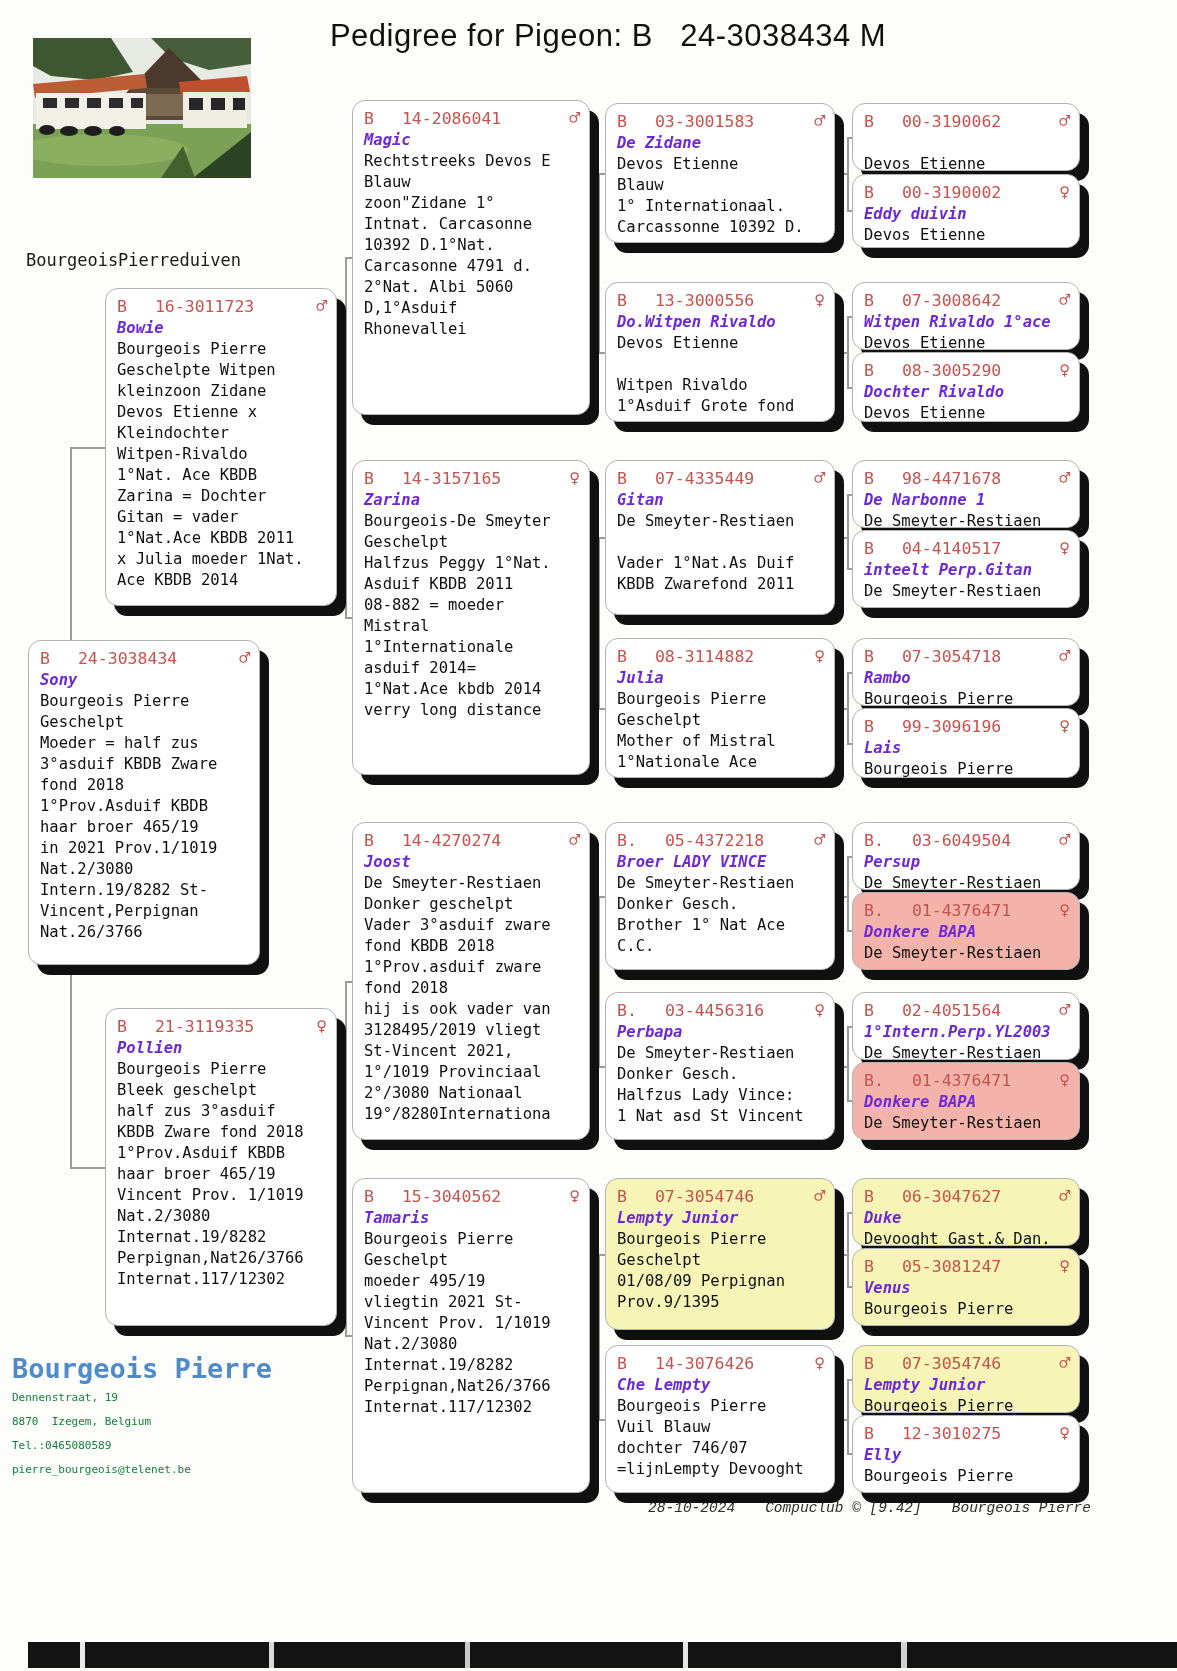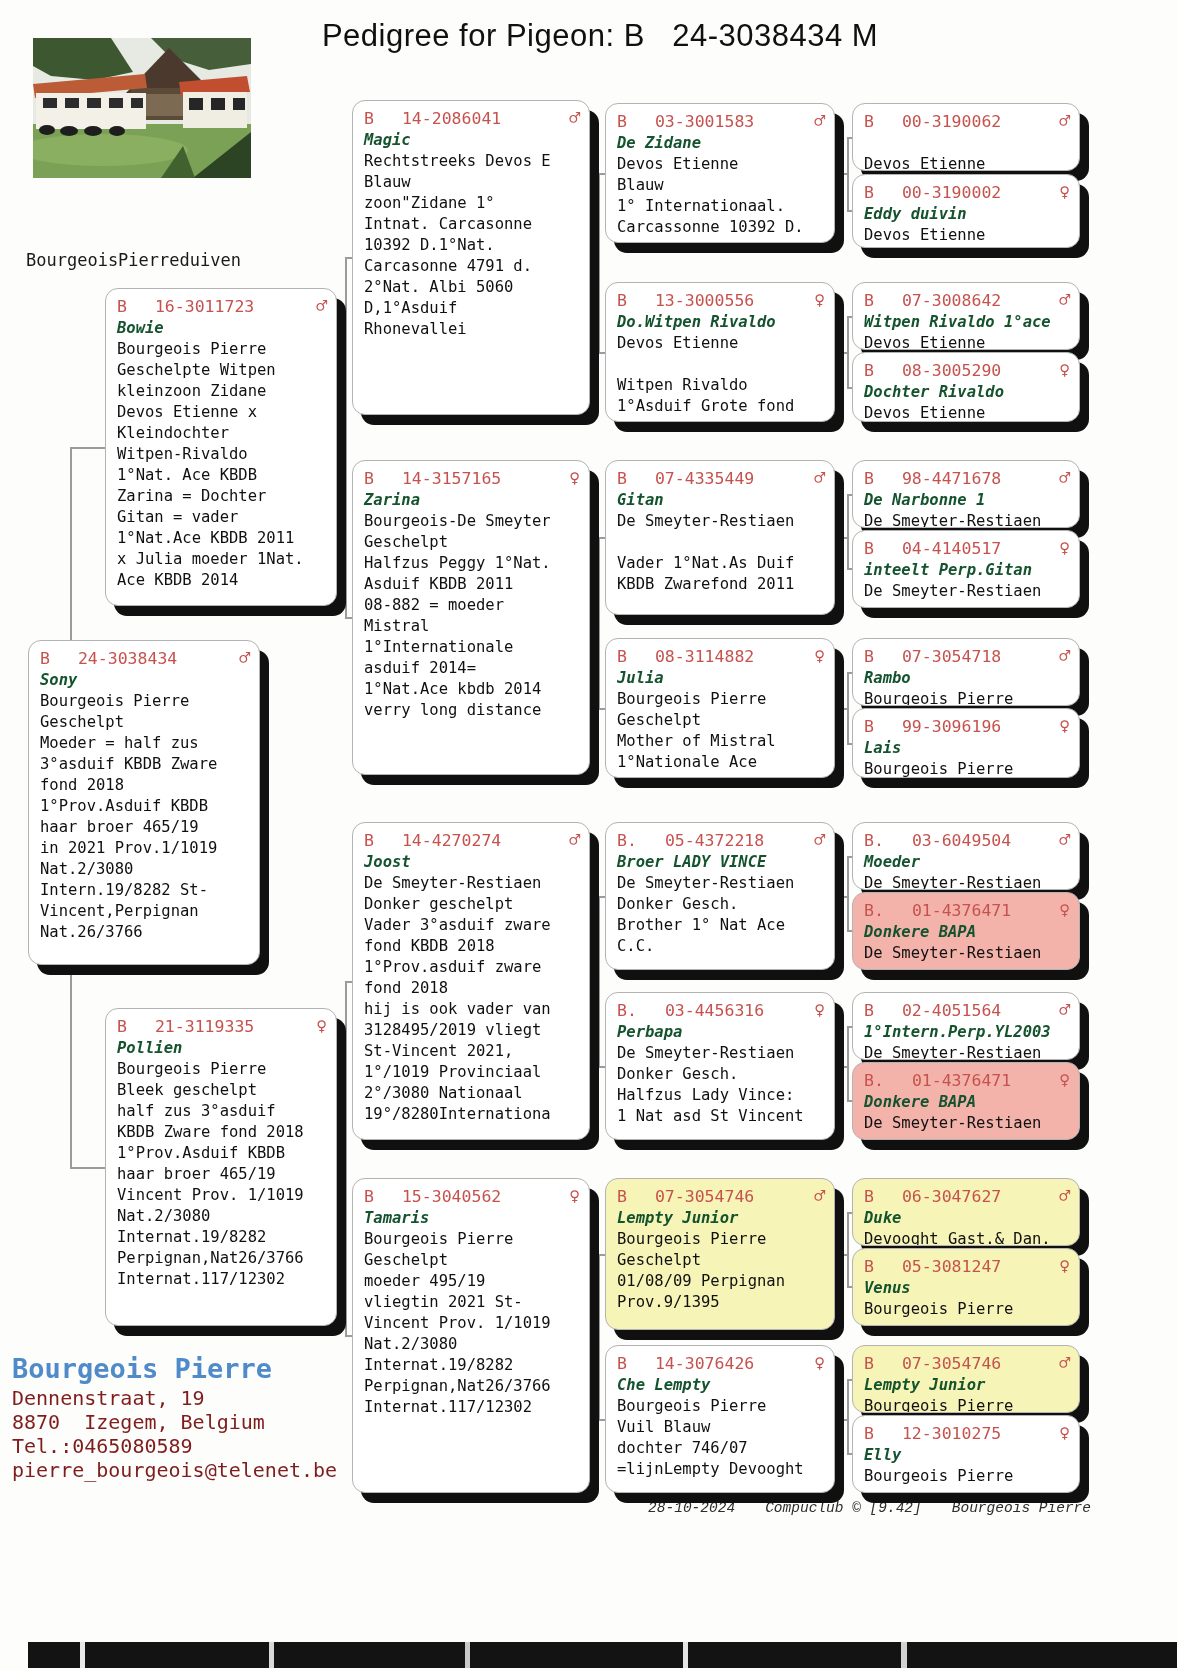--- a/index.html
+++ b/index.html
@@ -1,47 +1,47 @@
 <!DOCTYPE html>
 <html><head>
 <meta charset="utf-8">
 <style>
   html,body{margin:0;padding:0;background:#ffffff;}
   #page{position:relative;width:1177px;height:1671px;background:#fdfdfc;overflow:hidden;
         font-family:"DejaVu Sans Mono",monospace;color:#141414;}
 
   
-  #title{position:absolute;left:240px;top:18px;width:720px;text-align:center;
+  #title{position:absolute;left:248px;top:18px;width:720px;text-align:center;
          font-family:"Liberation Sans",sans-serif;font-size:31px;letter-spacing:.5px;
          color:#101010;white-space:pre;}
 
   
   #photo{position:absolute;left:33px;top:38px;width:218px;height:140px;overflow:hidden;}
 
   #breeder-label{position:absolute;left:26px;top:250px;font-size:17px;color:#1a1a1a;}
 
   
   .cl{position:absolute;background:#9b9b9b;z-index:1;}
 
   
   .box{position:absolute;box-sizing:border-box;z-index:2;background:#fff;
        border:1.5px solid #b3b3b3;border-radius:13px;
        box-shadow:9px 10px 0 #101010;padding:6px 9px 4px 11px;overflow:hidden;}
   .box.pink{background:#f3b3ab;}
   .box.yellow{background:#f6f4b6;}
   .bh{display:flex;align-items:baseline;color:#c6524e;font-size:16.5px;line-height:22px;}
   .bh .r{margin-left:28px;}
   .bh .s{margin-left:auto;font-size:18px;}
-  .bn{font-size:15.5px;line-height:21px;min-height:21px;font-style:italic;font-weight:bold;color:#14532d;white-space:pre;}
+  .bn{font-size:15.5px;line-height:21px;min-height:21px;font-style:italic;font-weight:bold;color:#6d28d9;white-space:pre;}
   .bi{font-size:15.5px;line-height:21px;color:#101010;white-space:pre-wrap;}
 
   
   #contact{position:absolute;left:12px;top:1352px;}
   #contact .cname{font-size:27px;font-weight:bold;color:#4f8ac9;line-height:34px;}
-  #contact .caddr{font-size:20px;line-height:24px;color:#7f1d1d;white-space:pre-wrap;}
+  #contact .caddr{font-size:11px;line-height:24px;color:#15803d;white-space:pre-wrap;}
 
   
   #footer{position:absolute;top:1500px;right:86px;display:flex;gap:30px;
           font-family:"Liberation Mono",monospace;font-style:italic;font-size:14.5px;color:#2d2d2d;}
 
   
   #scanbar{position:absolute;left:28px;right:0;top:1642px;height:26px;
     background:linear-gradient(90deg,
       #131313 0 4.5%, #e9e9e9 4.5% 5.0%,
       #131313 5.0% 21%, #d9d9d9 21% 21.4%,
@@ -454,21 +454,21 @@
       </div>
     <div class="bn">Lais</div>
     <div class="bi">Bourgeois Pierre</div>
   </div>
   <div class="box" style="left:852px;top:822px;width:228px;height:68px">
     <div class="bh">
         <span>B.</span>
         <span class="r">03-6049504</span>
         <span class="s">♂</span>
       </div>
-    <div class="bn">Moeder</div>
+    <div class="bn">Persup</div>
     <div class="bi">De Smeyter-Restiaen</div>
   </div>
   <div class="box pink" style="left:852px;top:892px;width:228px;height:78px">
     <div class="bh">
         <span>B.</span>
         <span class="r">01-4376471</span>
         <span class="s">♀</span>
       </div>
     <div class="bn">Donkere BAPA</div>
     <div class="bi">De Smeyter-Restiaen</div>

